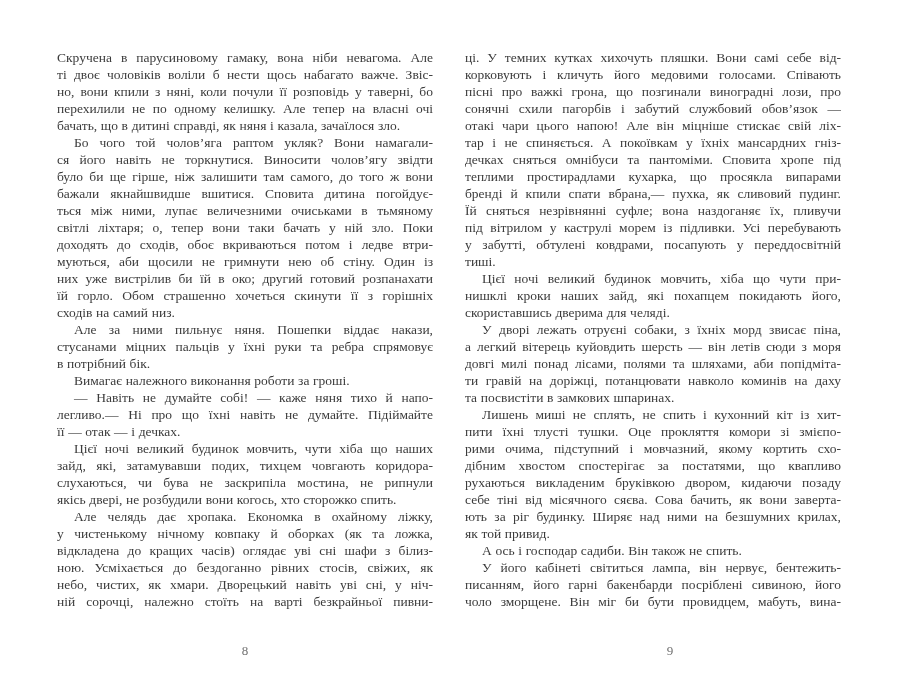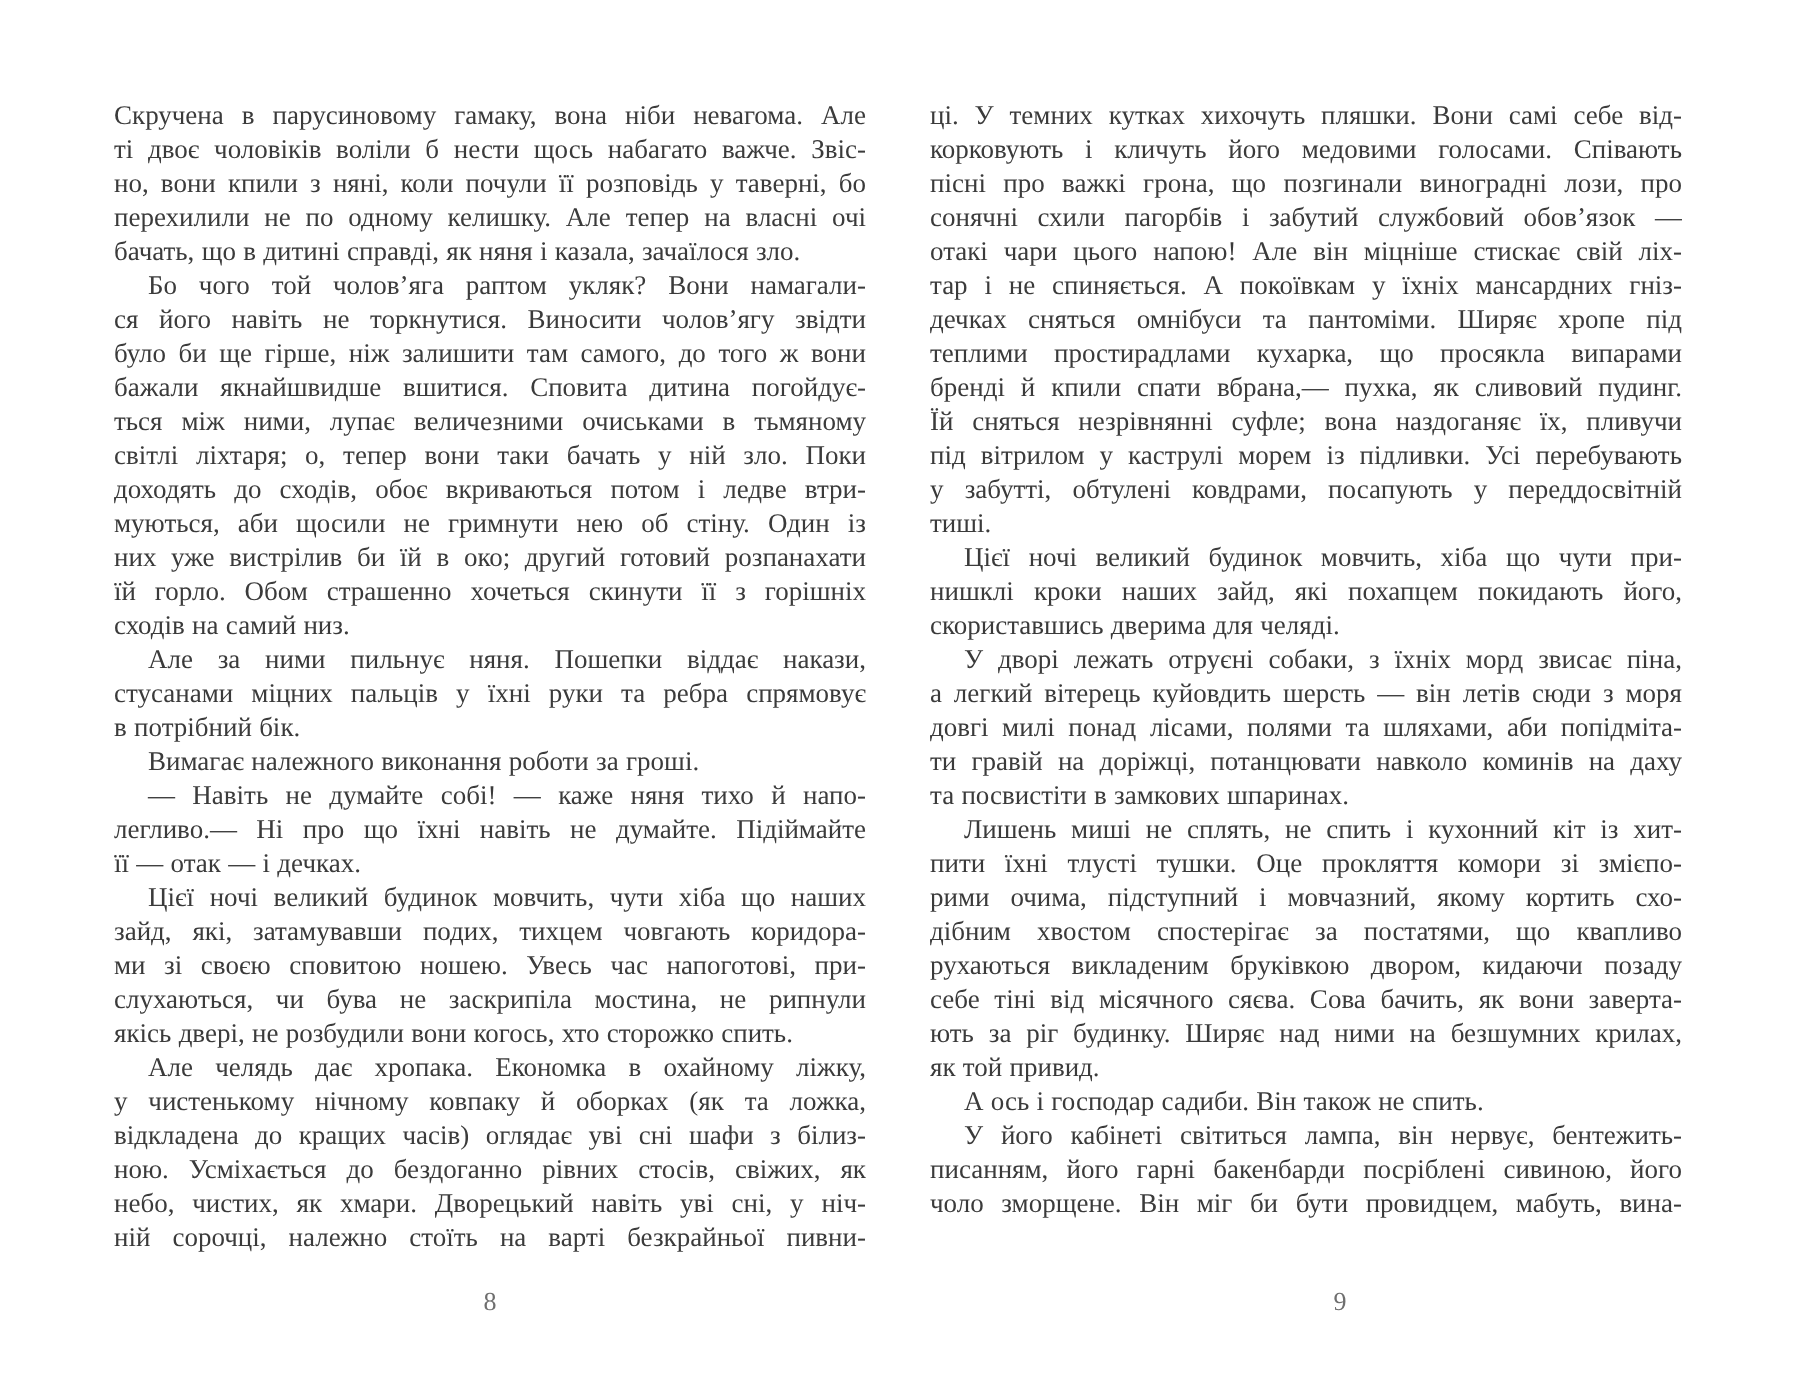--- a/index.html
+++ b/index.html
@@ -71,38 +71,37 @@
       <div class="line endline">сходів на самий низ.</div>
       <div class="line indent">Але за ними пильнує няня. Пошепки віддає накази,</div>
       <div class="line">стусанами міцних пальців у їхні руки та ребра спрямовує</div>
       <div class="line endline">в потрібний бік.</div>
       <div class="line indent endline">Вимагає належного виконання роботи за гроші.</div>
       <div class="line indent">— Навіть не думайте собі! — каже няня тихо й напо-</div>
       <div class="line">легливо.— Ні про що їхні навіть не думайте. Підіймайте</div>
       <div class="line endline">її — отак — і дечках.</div>
       <div class="line indent">Цієї ночі великий будинок мовчить, чути хіба що наших</div>
       <div class="line">зайд, які, затамувавши подих, тихцем човгають коридора-</div>
-      <div class="line">ми зі своєю сповитою ношею. Увесь час напоготові, при-</div>
       <div class="line">слухаються, чи бува не заскрипіла мостина, не рипнули</div>
       <div class="line endline">якісь двері, не розбудили вони когось, хто сторожко спить.</div>
       <div class="line indent">Але челядь дає хропака. Економка в охайному ліжку,</div>
       <div class="line">у чистенькому нічному ковпаку й оборках (як та ложка,</div>
       <div class="line">відкладена до кращих часів) оглядає уві сні шафи з білиз-</div>
       <div class="line">ною. Усміхається до бездоганно рівних стосів, свіжих, як</div>
       <div class="line">небо, чистих, як хмари. Дворецький навіть уві сні, у ніч-</div>
       <div class="line">ній сорочці, належно стоїть на варті безкрайньої пивни-</div>
     </div>
   <div id="page-right-text" class="page-text">
       <div class="line">ці. У темних кутках хихочуть пляшки. Вони самі себе від-</div>
       <div class="line">корковують і кличуть його медовими голосами. Співають</div>
       <div class="line">пісні про важкі грона, що позгинали виноградні лози, про</div>
       <div class="line">сонячні схили пагорбів і забутий службовий обов’язок —</div>
       <div class="line">отакі чари цього напою! Але він міцніше стискає свій ліх-</div>
       <div class="line">тар і не спиняється. А покоївкам у їхніх мансардних гніз-</div>
-      <div class="line">дечках сняться омнібуси та пантоміми. Ширяє хропе під</div>
+      <div class="line">дечках сняться омнібуси та пантоміми. Сповита хропе під</div>
       <div class="line">теплими простирадлами кухарка, що просякла випарами</div>
       <div class="line">бренді й кпили спати вбрана,— пухка, як сливовий пудинг.</div>
       <div class="line">Їй сняться незрівнянні суфле; вона наздоганяє їх, пливучи</div>
       <div class="line">під вітрилом у каструлі морем із підливки. Усі перебувають</div>
       <div class="line">у забутті, обтулені ковдрами, посапують у переддосвітній</div>
       <div class="line endline">тиші.</div>
       <div class="line indent">Цієї ночі великий будинок мовчить, хіба що чути при-</div>
       <div class="line">нишклі кроки наших зайд, які похапцем покидають його,</div>
       <div class="line endline">скориставшись дверима для челяді.</div>
       <div class="line indent">У дворі лежать отруєні собаки, з їхніх морд звисає піна,</div>

